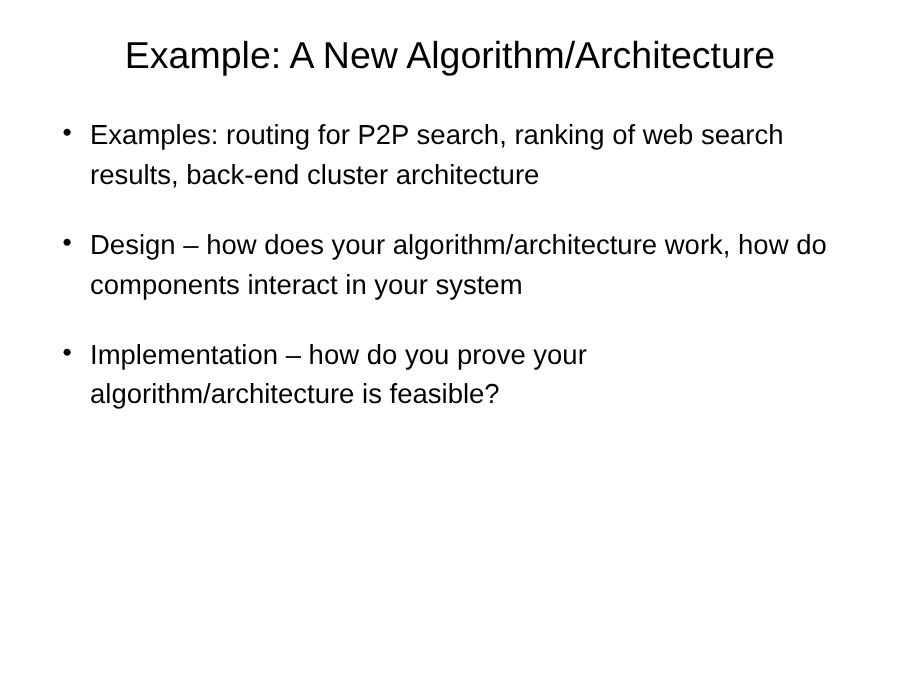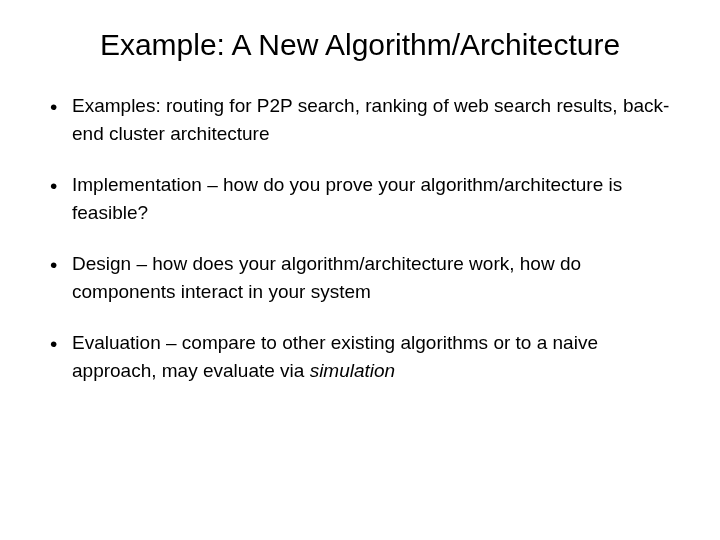--- a/index.html
+++ b/index.html
@@ -24,21 +24,21 @@
     font-weight: normal;
   }
   ul.bullets {
     list-style: none;
     padding: 0;
     margin: 0;
   }
   ul.bullets > li {
     position: relative;
     padding-left: 28px;
-    font-size: 19px;
+    font-size: 22px;
     line-height: 1.45;
     margin-bottom: 24px;
   }
   ul.bullets > li::before {
     content: "•";
     position: absolute;
     left: 6px;
     top: 0;
     font-size: 21px;
   }
@@ -46,17 +46,16 @@
     font-style: italic;
   }
 </style>
 </head>
 <body>
 
 <div class="slide">
   <h1 class="title">Example: A New Algorithm/Architecture</h1>
   <ul class="bullets">
     <li>Examples: routing for P2P search, ranking of web search results, back-end cluster architecture</li>
+    <li>Design – how does your algorithm/architecture work, how do components interact in your system</li>
     <li>Implementation – how do you prove your algorithm/architecture is feasible?</li>
-    <li>Design – how does your algorithm/architecture work, how do components interact in your system</li>
-    <li><span>Evaluation – compare to other existing algorithms or to a naive approach, may evaluate via </span><span class="italic">simulation</span></li>
   </ul>
 </div>
 
 </body></html>

